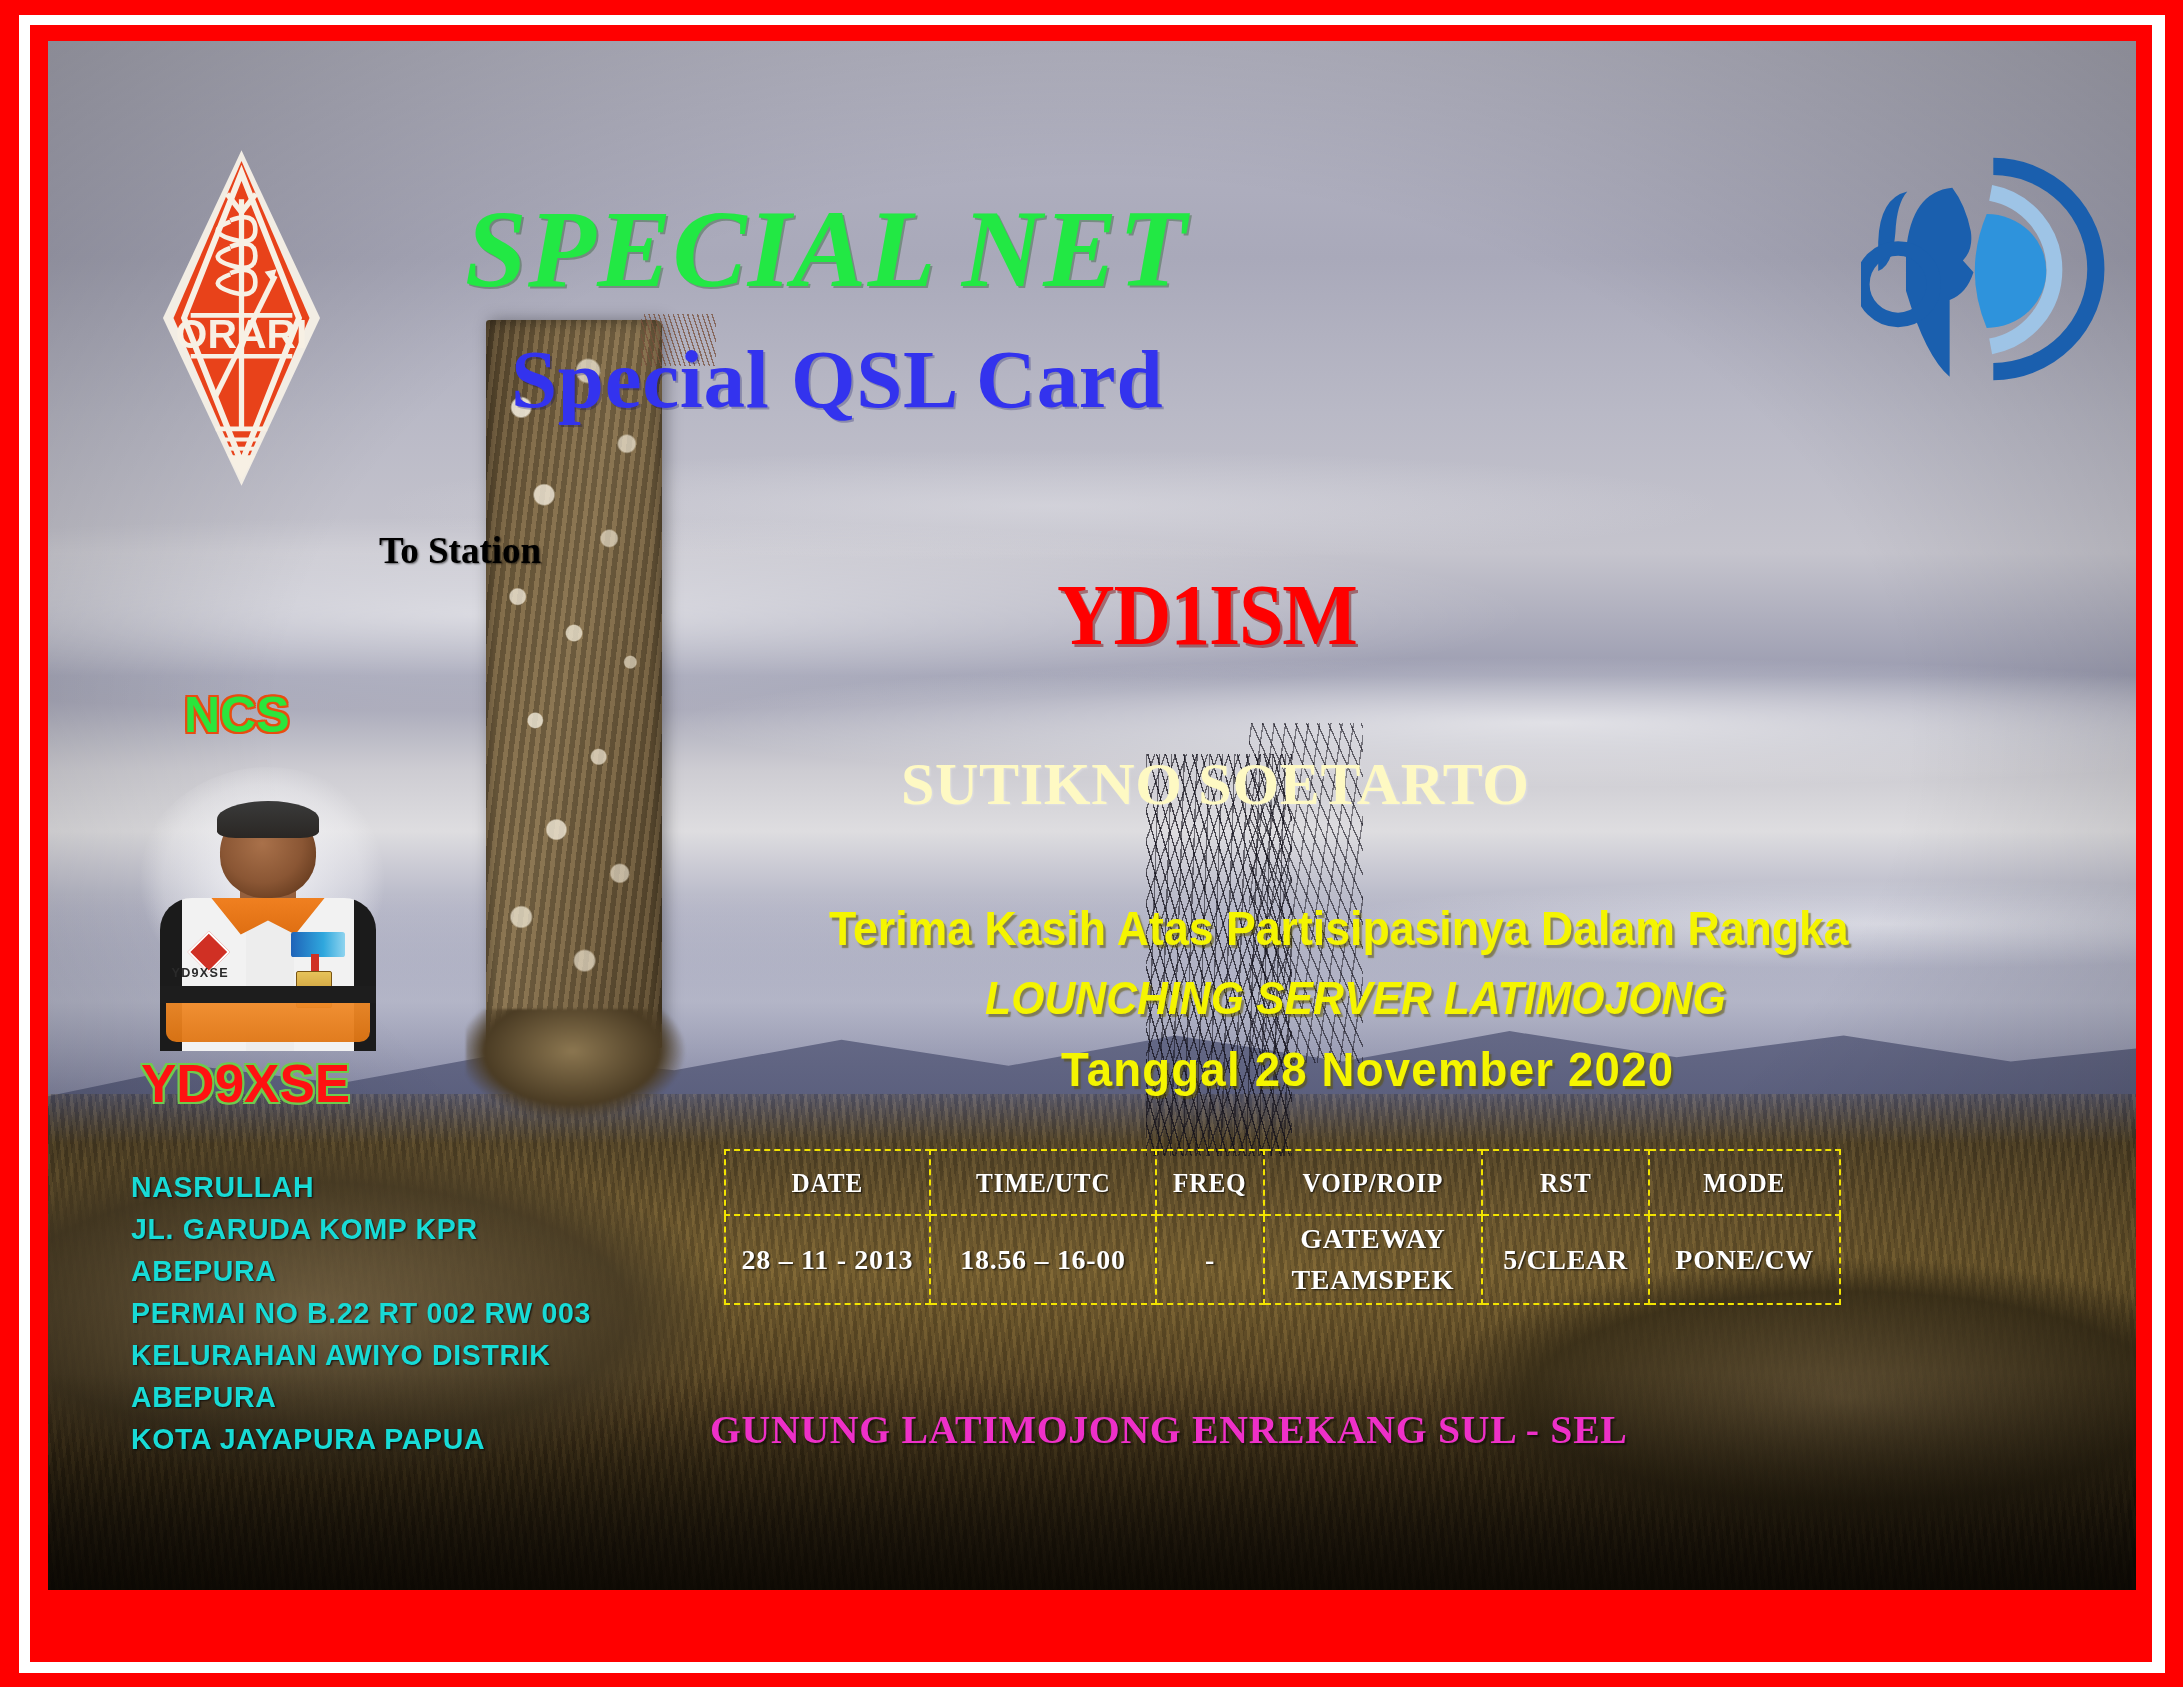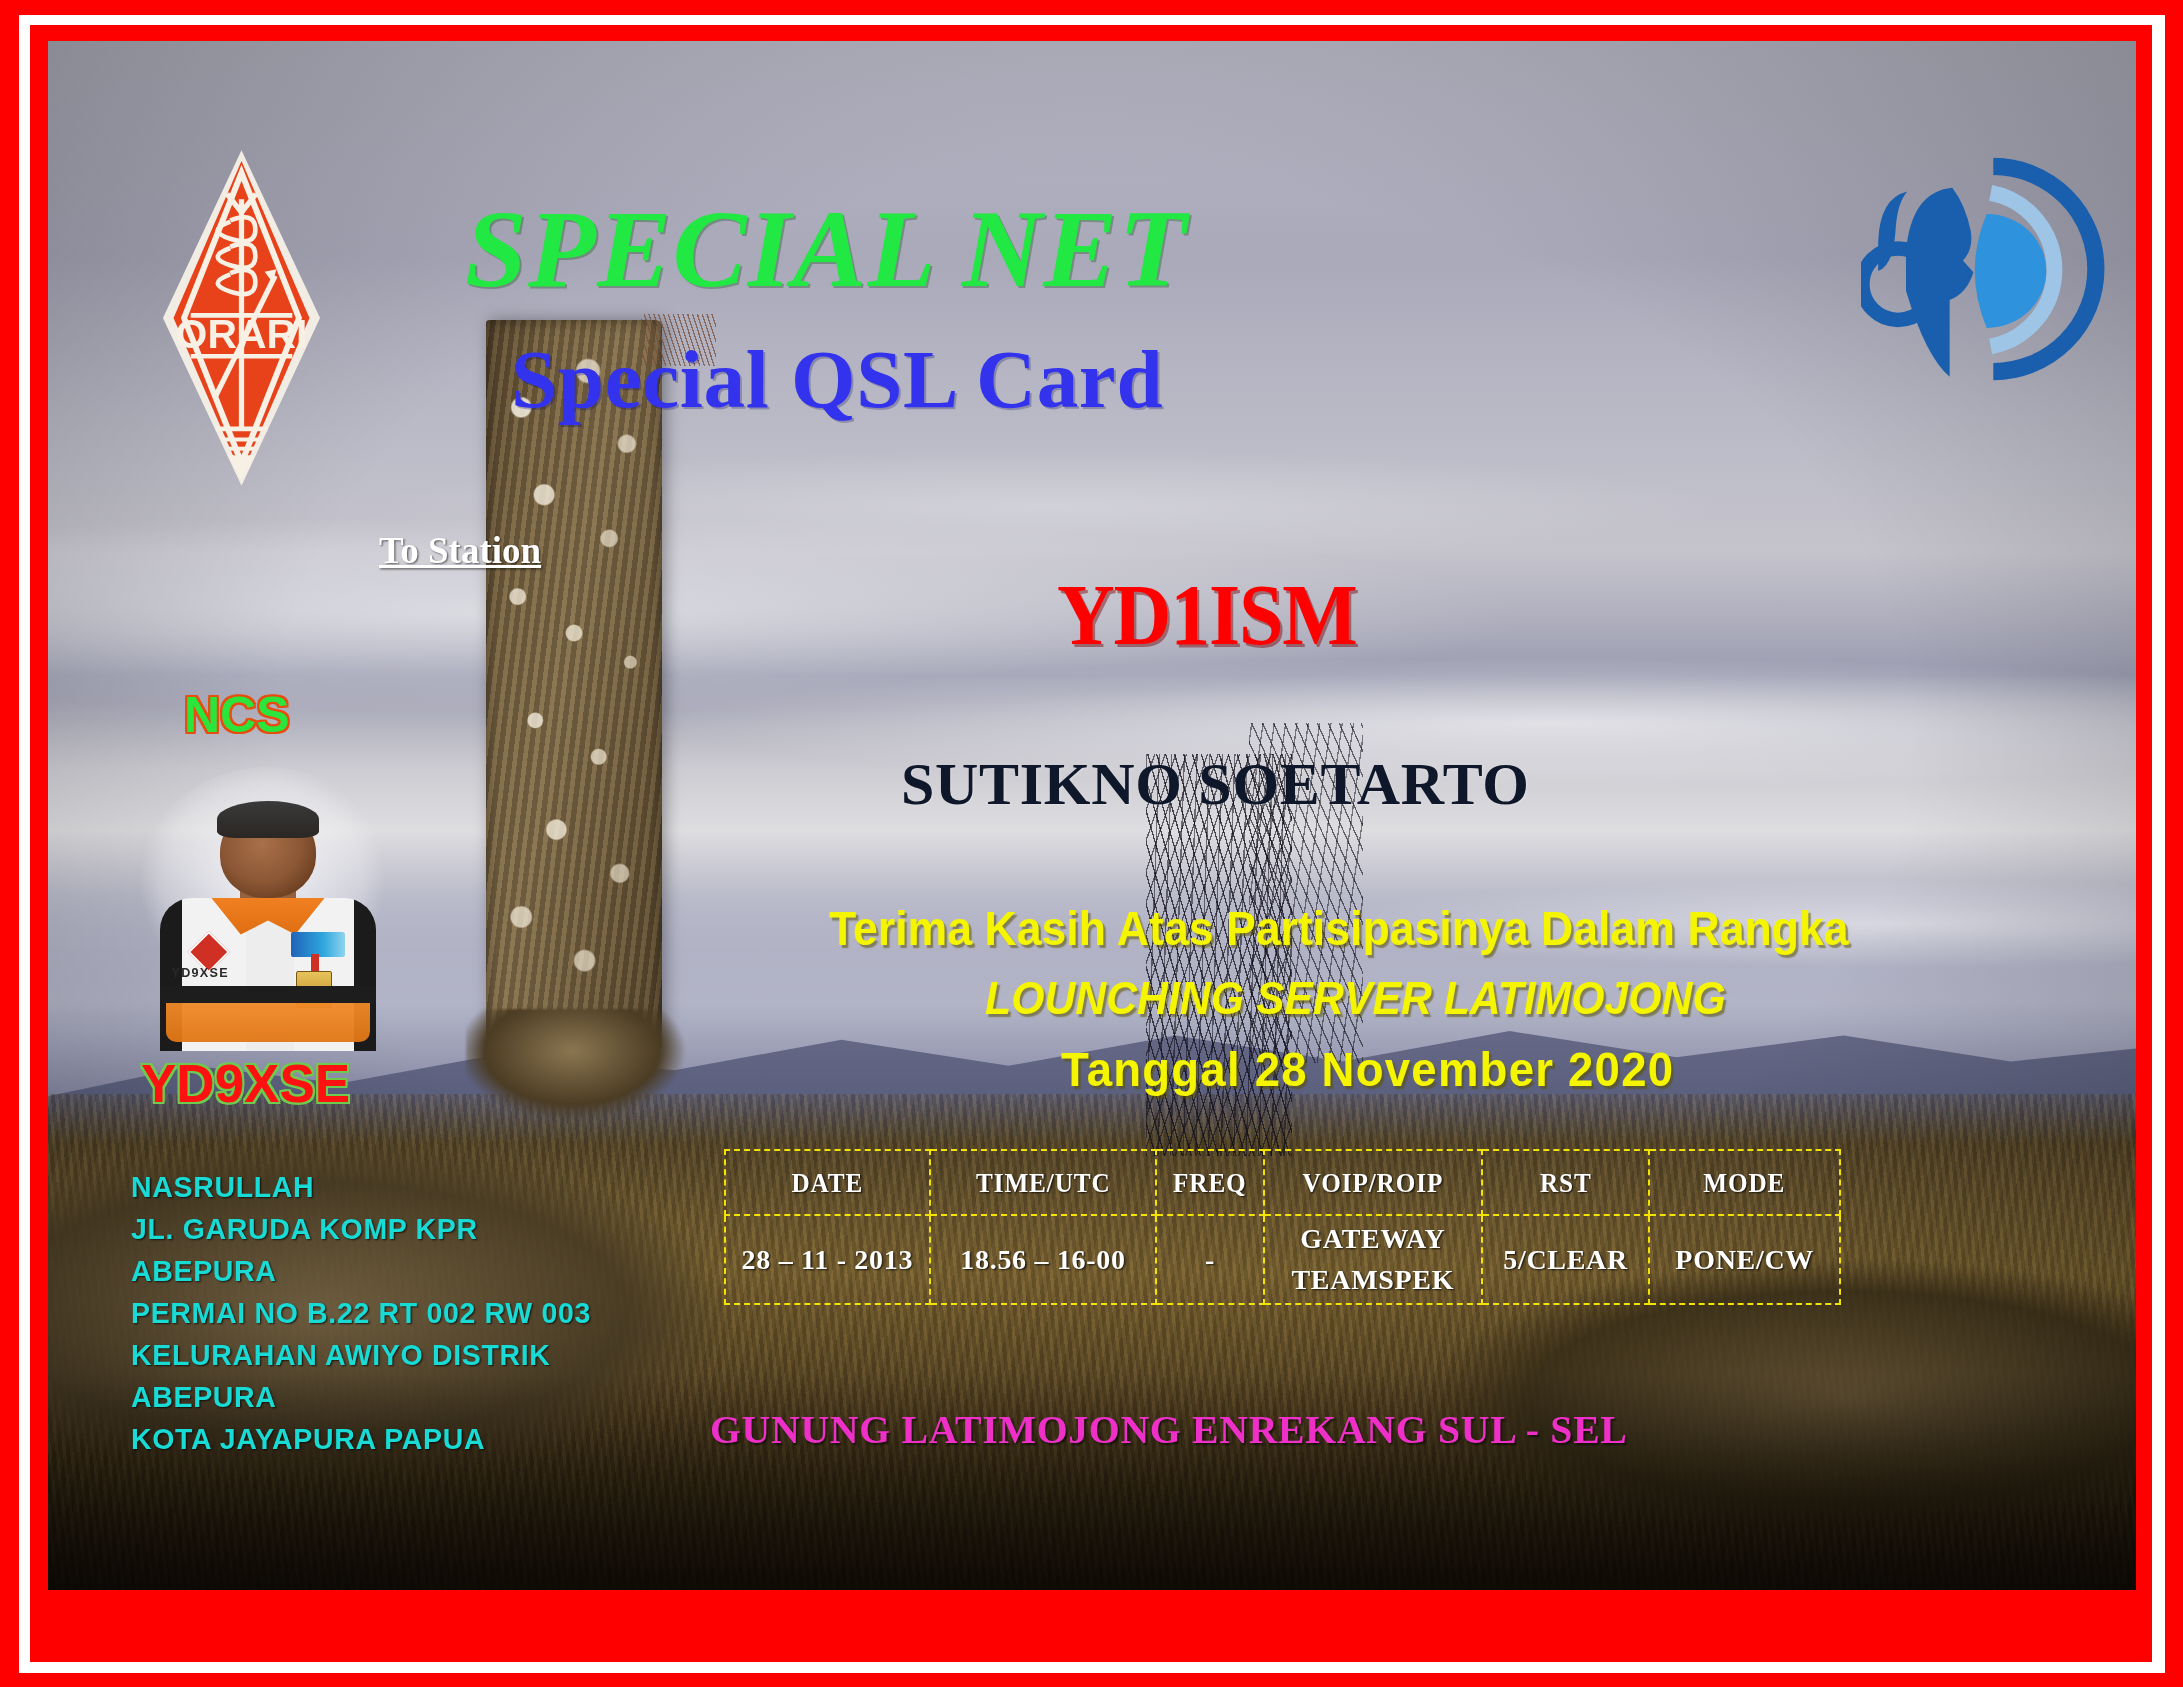--- a/index.html
+++ b/index.html
@@ -91,28 +91,28 @@
      filter:blur(0.5px);}
 
   
   .abs{position:absolute;white-space:nowrap;}
 
   .title-main{left:417px;top:144px;font-size:111px;font-weight:bold;font-style:italic;
      color:#22E844;letter-spacing:1.3px;text-shadow:2px 2px 0 rgba(0,70,0,.30);}
   .title-sub{left:463px;top:290px;font-size:83px;font-weight:bold;color:#3333EE;
      letter-spacing:0.7px;text-shadow:2px 2px 0 rgba(0,0,90,.25);}
 
-  .to-station{left:331px;top:488px;font-size:37px;font-weight:bold;color:#ffffff;
-     text-shadow:1.3px 1.3px 2px rgba(0,0,0,.55);text-decoration:underline;}
+  .to-station{left:331px;top:488px;font-size:37px;font-weight:bold;color:#000000;
+     text-shadow:1.3px 1.3px 2px rgba(0,0,0,.55);}
 
   .callsign{left:1009px;top:523px;font-size:87px;font-weight:bold;color:#FF0000;
      font-family:"Liberation Serif",serif;letter-spacing:-1.3px;
      transform:scaleX(.92);transform-origin:left top;
      text-shadow:2.6px 2.6px 0 rgba(120,0,0,.45);}
-  .opname{left:853px;top:709px;font-size:60px;font-weight:bold;color:#0f172a;
+  .opname{left:853px;top:709px;font-size:60px;font-weight:bold;color:#fef9c3;
      letter-spacing:0.7px;text-shadow:1.3px 1.3px 2px rgba(255,255,255,.25);}
 
   .ylinewrap{position:absolute;left:781px;top:860px;width:1297px;text-align:left;}
   .yline{font-family:"Liberation Sans",sans-serif;color:#F5F500;font-weight:bold;
      text-shadow:2.6px 2.6px 1.3px rgba(90,80,0,.55);white-space:nowrap;
      transform:scaleX(.93);transform-origin:left center;}
   .yl1{font-size:48px;margin-left:0;}
   .yl2{font-size:46px;font-style:italic;margin-left:156px;margin-top:14.6px;}
   .yl3{font-size:49px;margin-left:232px;margin-top:16px;letter-spacing:1.3px;}
 

